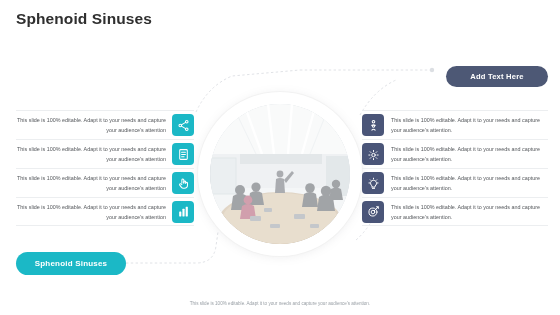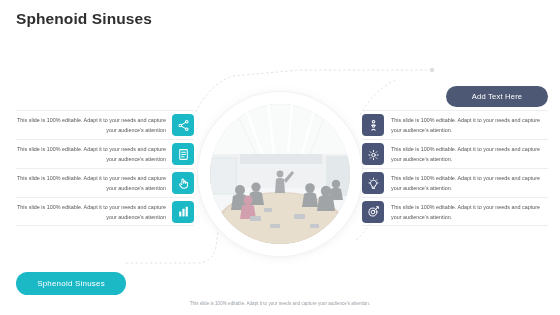--- a/index.html
+++ b/index.html
@@ -116,24 +116,23 @@
   .tile-teal { background: #1bb8c6; }
   .tile-navy { background: #4a5578; }
 
   
   .pill {
     position: absolute;
     display: flex;
     align-items: center;
     justify-content: center;
     border-radius: 999px;
-    font-weight: 400;
+    font-weight: 700;
     color: #ffffff;
     white-space: nowrap;
-    margin-top: 20px;
   }
   .pill-teal {
     left: 16px;
     top: 252px;
     width: 110px;
     height: 23px;
     background: #1bb8c6;
     font-size: 8px;
     letter-spacing: 0.2px;
   }

